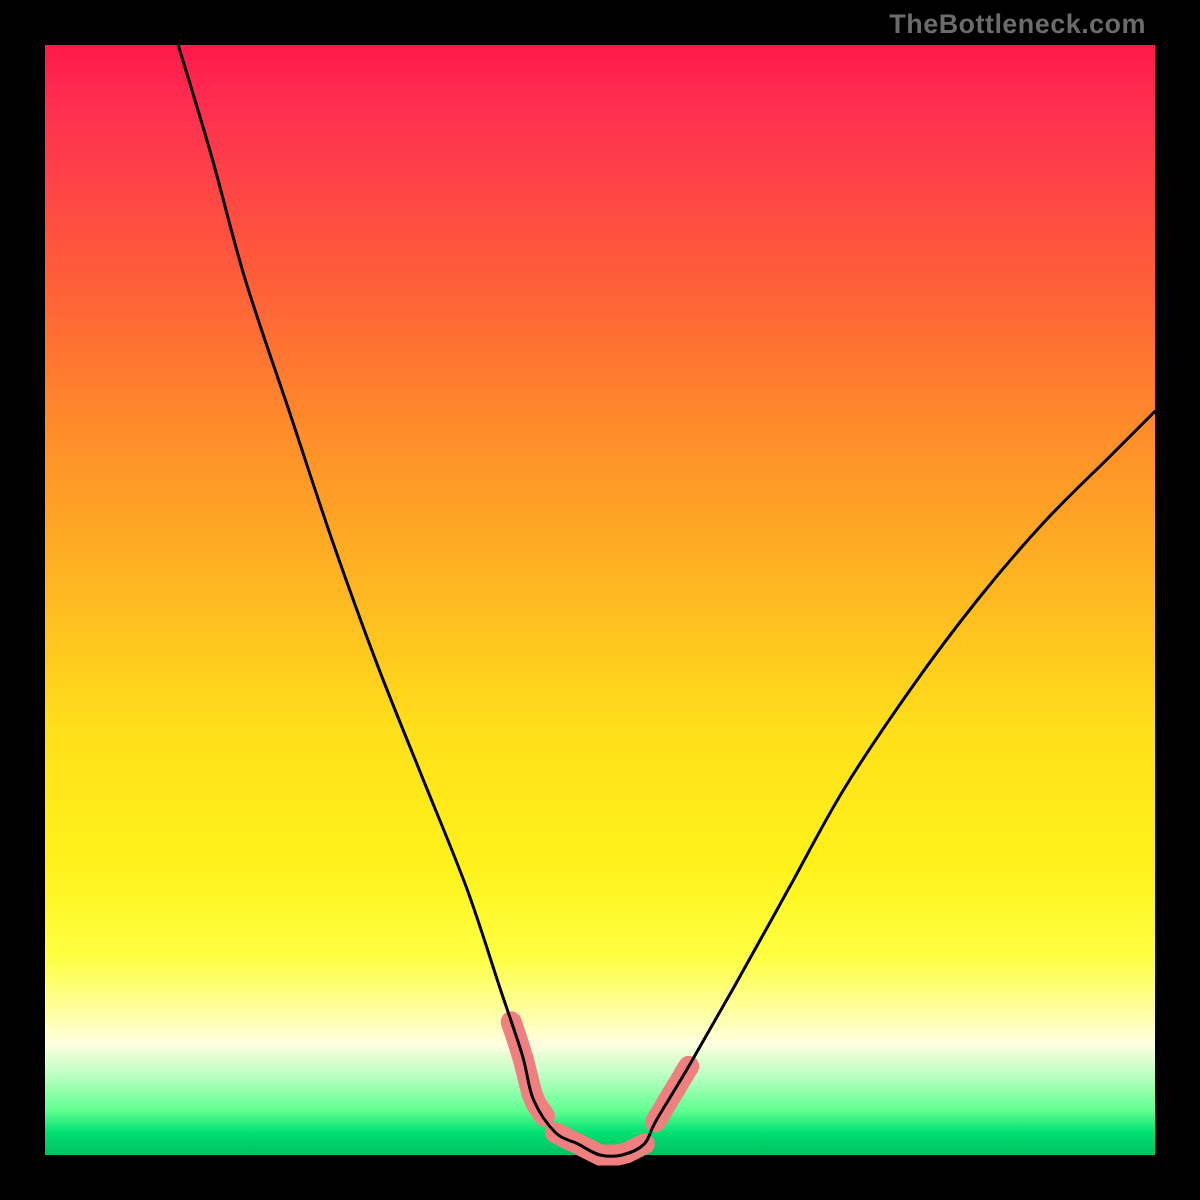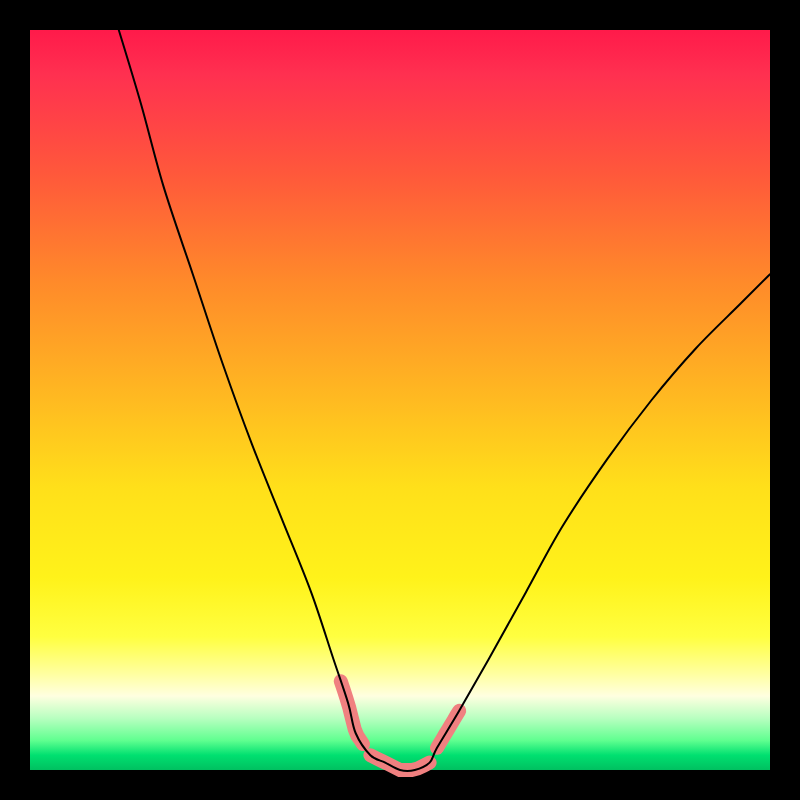--- a/index.html
+++ b/index.html
@@ -53,20 +53,21 @@
     fill: none;
     stroke: #f08080;
     stroke-width: 14;
     stroke-linecap: round;
   }
 </style>
 </head>
 <body>
 
 <div class="frame">
+  <div class="attribution">TheBottleneck.com</div>
   <div class="plot-area">
     <svg class="curve" viewBox="0 0 740 740">
 
       <g>
         <path class="pink-seg" d="M 310.8 651.2 L 313.6 659.5 L 316.3 667.9 L 319.1 677.1 L 321.9 688.2 L 324.7 699.3 L 327.4 705.8 L 330.2 709.9 L 333.0 714.1" id="seg1"></path>
         <path class="pink-seg" d="M 340.4 725.2 L 346.3 728.2 L 352.2 731.1 L 358.2 734.1 L 364.1 737.0 L 370.0 740.0 L 375.9 740.0 L 381.8 740.0 L 387.8 738.5 L 393.7 735.6 L 399.6 732.6" id="seg2"></path>
         <path class="pink-seg" d="M 407.0 717.8 L 409.8 713.2 L 412.6 708.5 L 415.3 703.9 L 418.1 699.3 L 420.9 694.7 L 423.7 690.0 L 426.4 685.4 L 429.2 680.8" id="seg3"></path>
       </g>
       <path class="curve-path" id="mainCurve" d="M 88.8 0.0 C 92.5 12.3, 103.6 48.1, 111.0 74.0 C 118.4 99.9, 124.6 127.0, 133.2 155.4 C 141.8 183.8, 152.9 214.6, 162.8 244.2 C 172.7 273.8, 182.5 304.6, 192.4 333.0 C 202.3 361.4, 212.1 388.5, 222.0 414.4 C 231.9 440.3, 241.7 463.7, 251.6 488.4 C 261.5 513.1, 272.6 539.0, 281.2 562.4 C 289.8 585.8, 297.2 610.5, 303.4 629.0 C 309.6 647.5, 314.5 661.1, 318.2 673.4 C 321.9 685.7, 321.9 694.4, 325.6 703.0 C 329.3 711.6, 335.5 720.3, 340.4 725.2 C 345.3 730.1, 350.3 730.1, 355.2 732.6 C 360.1 735.1, 365.1 738.8, 370.0 740.0 C 374.9 741.2, 379.9 741.2, 384.8 740.0 C 389.7 738.8, 395.9 736.3, 399.6 732.6 C 403.3 728.9, 402.1 726.4, 407.0 717.8 C 411.9 709.2, 420.6 695.6, 429.2 680.8 C 437.8 666.0, 447.7 648.7, 458.8 629.0 C 469.9 609.3, 483.5 584.6, 495.8 562.4 C 508.1 540.2, 519.2 518.0, 532.8 495.8 C 546.4 473.6, 562.4 450.2, 577.2 429.2 C 592.0 408.2, 606.8 388.5, 621.6 370.0 C 636.4 351.5, 651.2 334.2, 666.0 318.2 C 680.8 302.2, 698.1 286.1, 710.4 273.8 C 722.7 261.5, 735.1 249.1, 740.0 244.2"></path>
     </svg>

